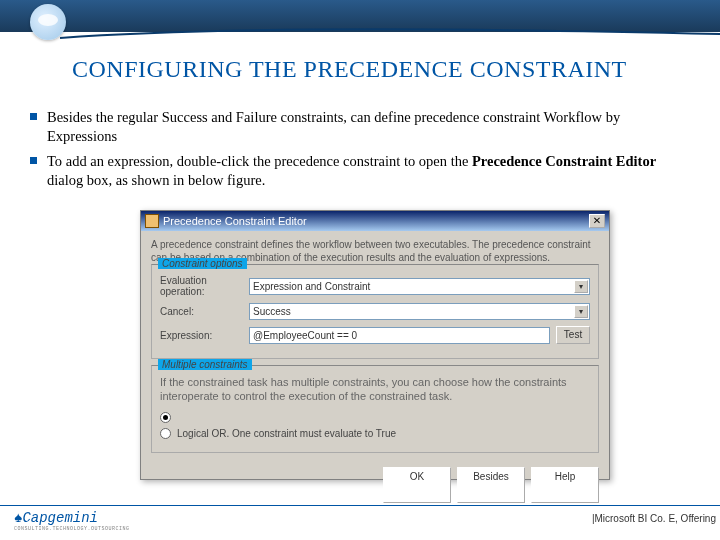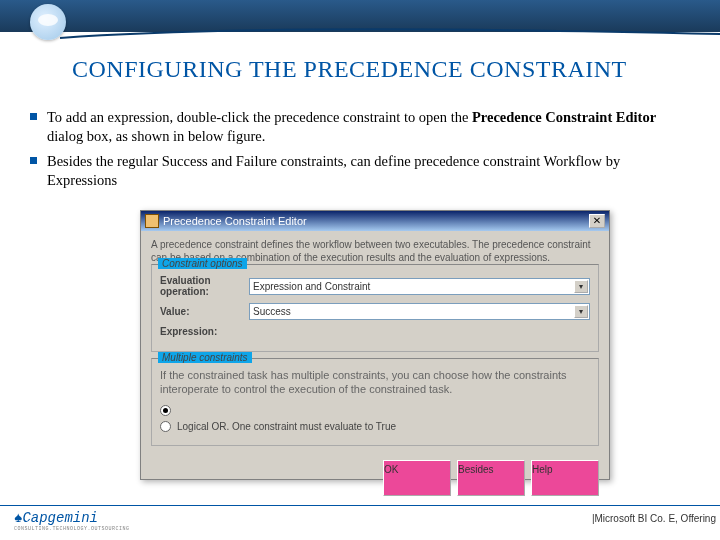--- a/index.html
+++ b/index.html
@@ -130,21 +130,20 @@
   }
   .row {
     display: flex;
     align-items: center;
     margin-bottom: 6px;
   }
   .row .lbl {
     width: 89px;
     color: #444;
     filter: blur(0.3px);
-    font-weight: bold;
   }
   .row .field {
     flex: 1;
     display: flex;
     align-items: center;
   }
   .combo, .txtin {
     flex: 1;
     height: 17px;
     background: #fff;
@@ -206,24 +205,24 @@
   }
   .radio-row .rlbl { color: #444; filter: blur(0.3px); }
   .dlg-buttons {
     display: flex;
     justify-content: flex-end;
     gap: 6px;
     padding: 4px 10px 8px 10px;
   }
   .dlg-buttons .btn {
     width: 68px; height: 36px;
-    background: #ec4899;
+    background: #ffffff;
     border: 1px outset #fff;
     font-size: 10px;
-    text-align: left;
+    text-align: center;
     line-height: 18px;
     font-family: Tahoma, sans-serif;
   }
   .footer-line {
     position: absolute;
     bottom: 34px; left: 0; right: 0;
     height: 1px;
     background: #0055a5;
   }
   .footer-logo {
@@ -264,25 +263,25 @@
   <svg viewBox="0 0 660 20" preserveAspectRatio="none">
     <path d="M0 10 Q 200 -5 660 6" stroke="#0a3a6a" stroke-width="2" fill="none"></path>
   </svg>
 </div>
 
 <div class="slide-title">CONFIGURING THE PRECEDENCE CONSTRAINT</div>
 
 <div class="bullets">
   <div class="bullet">
     <div class="sq"></div>
-    <div class="txt" id="b1">To add an expression, double-click the precedence constraint to open the <b>Precedence Constraint Editor</b> dialog box, as shown in below figure.</div>
+    <div class="txt">Besides the regular Success and Failure constraints, can define precedence constraint Workflow by Expressions</div>
   </div>
   <div class="bullet">
     <div class="sq"></div>
-    <div class="txt">Besides the regular Success and Failure constraints, can define precedence constraint Workflow by Expressions</div>
+    <div class="txt" id="b1">To add an expression, double-click the precedence constraint to open the <b>Precedence Constraint Editor</b> dialog box, as shown in below figure.</div>
   </div>
 </div>
 
 <div class="dialog">
   <div class="dlg-title">
     <div class="ico"></div>
     <span>Precedence Constraint Editor</span>
     <span class="spacer"></span>
     <div class="xbtn">✕</div>
   </div>
@@ -294,30 +293,36 @@
       <div class="row">
         <div class="lbl">Evaluation operation:</div>
         <div class="field">
           <div class="combo">
             <span>Expression and Constraint</span>
             <span class="arr">▾</span>
           </div>
         </div>
       </div>
       <div class="row">
-        <div class="lbl">Value:</div>
+        <div class="lbl">Cancel:</div>
         <div class="field">
           <div class="combo">
             <span>Success</span>
             <span class="arr">▾</span>
           </div>
         </div>
       </div>
       <div class="row">
         <div class="lbl">Expression:</div>
+        <div class="field">
+          <div class="txtin">
+            <span>@EmployeeCount == 0</span>
+          </div>
+          <div class="side-btn">Test</div>
+        </div>
       </div>
     </div>
 
     <div class="fieldset">
       <div class="legend">Multiple constraints</div>
       <div class="mc-desc">If the constrained task has multiple constraints, you can choose how the constraints interoperate to control the execution of the constrained task.</div>
       <div class="radio-row">
         <div class="r checked"></div>
       </div>
       <div class="radio-row">

